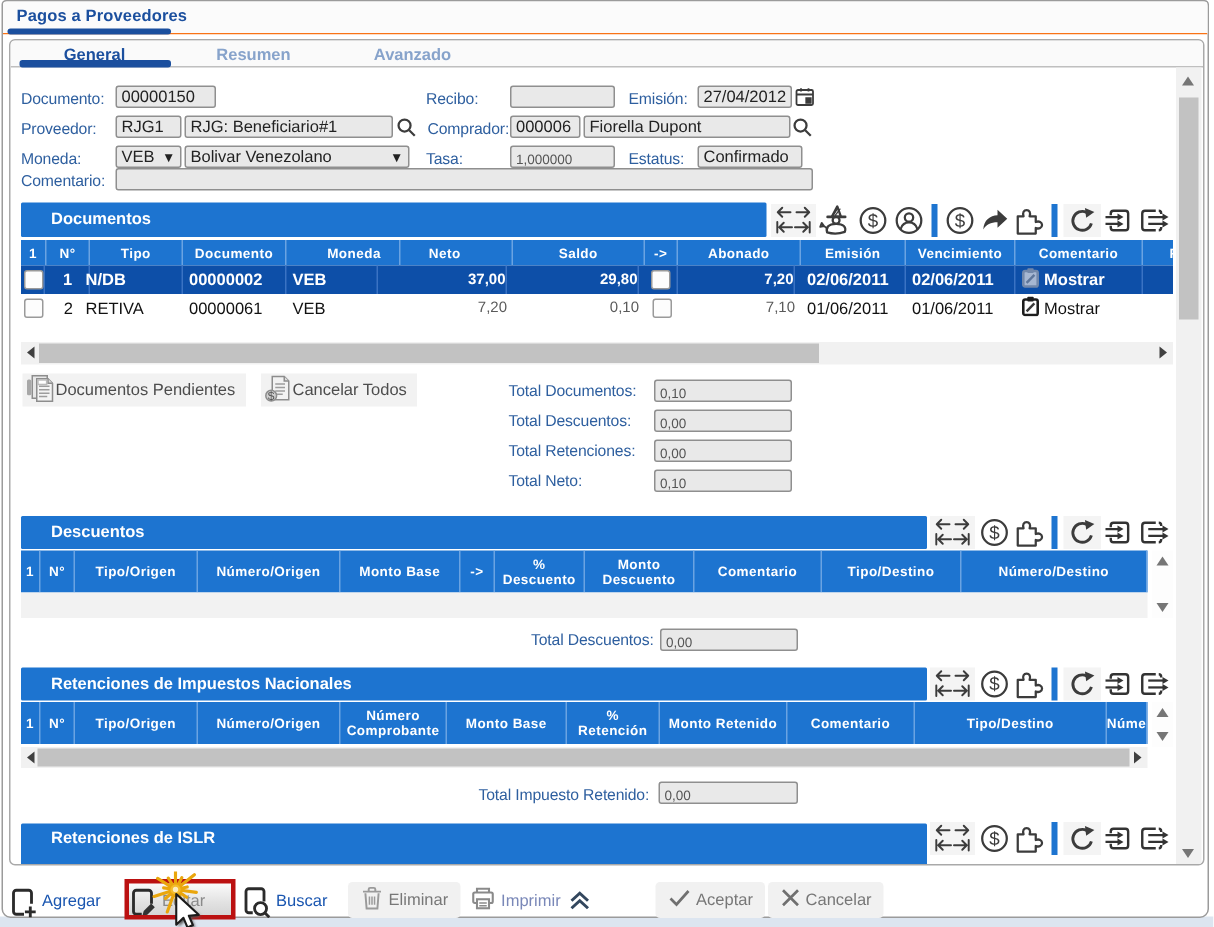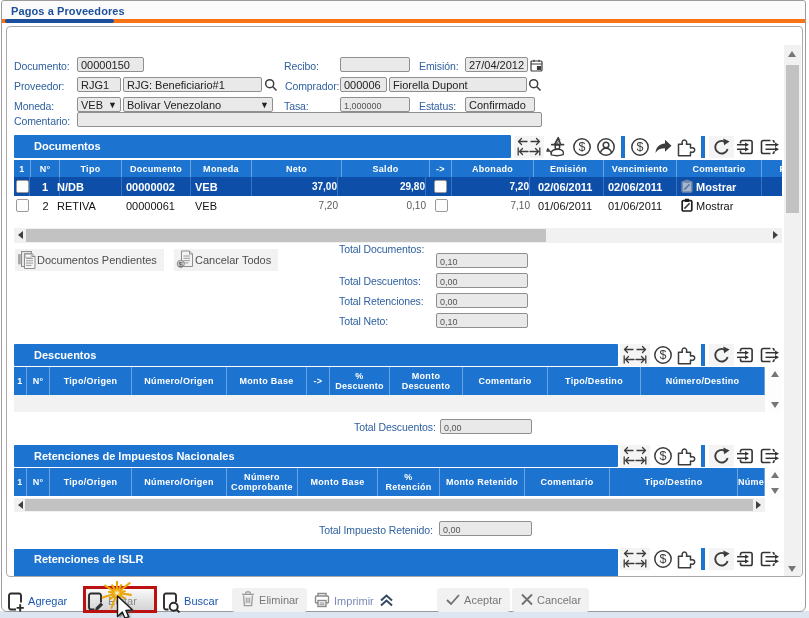--- a/index.html
+++ b/index.html
@@ -2,21 +2,21 @@
 <html><head>
 <meta charset="utf-8">
 <style>
 * { margin:0; padding:0; box-sizing:border-box; }
 html,body { width:809px; height:618px; overflow:hidden; }
 body { font-family:"Liberation Sans", sans-serif; background:#fff; position:relative; }
 .win { position:absolute; left:1px; top:0; width:805px; height:612px; background:#fff;
   border:1px solid #9b9b9b; border-radius:3px 3px 6px 6px; }
 
 .tstrip { position:absolute; left:0; top:0; width:100%; height:22px; background:#fbfbfb;
-  border-bottom:4px solid #f97316; border-radius:3px 3px 0 0; }
+  border-bottom:1px solid #f97316; border-radius:3px 3px 0 0; }
 .ttab { position:absolute; left:9px; top:4px; font-size:11px; font-weight:bold; color:#1b4f9e; letter-spacing:0.1px; }
 .tund { position:absolute; left:3px; top:18px; width:109px; height:4px; background:#1b4f9e; border-radius:2px; }
 
 .panel { position:absolute; left:4px; top:25px; width:797px; height:551px; background:#fff;
   border:1px solid #a9a9a9; border-radius:4px; overflow:hidden; }
 .tabstrip { position:absolute; left:0; top:0; width:100%; height:18px; background:#fafafa; border-bottom:1px solid #bfbfbf; }
 .tab { position:absolute; top:4px; width:100px; text-align:center; font-size:11px; font-weight:bold; }
 .tab.on { color:#1b4f9e; }
 .tab.off { color:#87a3cb; }
 .tabund { position:absolute; left:6px; top:13px; width:101px; height:5px; background:#1b4f9e; border-radius:2px; }
@@ -58,20 +58,26 @@
 </style>
 </head>
 <body>
 <div style="position:absolute; left:0; top:611px; width:809px; height:7px; background:#dce5f0;"></div>
 <div class="win">
   <div class="tstrip">
     <div class="ttab">Pagos a Proveedores</div>
     <div class="tund"></div>
   </div>
   <div class="panel" id="panel">
+    <div class="tabstrip">
+      <div class="tab on" style="left:6px;">General</div>
+      <div class="tab off" style="left:112px;">Resumen</div>
+      <div class="tab off" style="left:218px;">Avanzado</div>
+      <div class="tabund"></div>
+    </div>
 
     <div class="lbl" style="left:7px; top:33px;">Documento:</div>
     <div class="inp" style="left:70px; top:30px; width:67px;">00000150</div>
     <div class="lbl" style="left:277px; top:33px;">Recibo:</div>
     <div class="inp" style="left:333px; top:30px; width:70px;"></div>
     <div class="lbl" style="left:412px; top:33px;">Emisión:</div>
     <div class="inp" style="left:458px; top:30px; width:63px;">27/04/2012</div>
     <span id="calico" style="position:absolute; left:523px; top:31px;"><svg width="13" height="13" viewBox="0 0 13 13">
           <g stroke="#3c3c3c" fill="none" stroke-width="1.2">
             <rect x="1" y="2" width="11" height="10" rx="1"></rect>
@@ -209,21 +215,21 @@
             <path d="M17 10L21 12.3 17 14.6z" fill="#333"></path>
           </svg>
         </span>
       </div>
 
     <div class="thead" id="dochead" style="left:7px; top:133px; width:768px; height:17px;">
         <div class="th" style="left: 0px; width: 17px;">1</div>
         <div class="th" style="left: 17px; width: 29px;">N°</div>
         <div class="th" style="left: 46px; width: 62px;">Tipo</div>
         <div class="th" style="left: 108px; width: 69px;">Documento</div>
-        <div class="th" style="left: 177px; width: 61px;">Moneda</div>
+        <div class="th" style="left: 192px; width: 61px;">Moneda</div>
         <div class="th" style="left: 238px; width: 90px;">Neto</div>
         <div class="th" style="left: 328px; width: 88px;">Saldo</div>
         <div class="th" style="left: 416px; width: 22px;">-&gt;</div>
         <div class="th" style="left: 438px; width: 82px;">Abonado</div>
         <div class="th" style="left: 520px; width: 70px;">Emisión</div>
         <div class="th" style="left: 590px; width: 73px;">Vencimiento</div>
         <div class="th" style="left: 663px; width: 85px;">Comentario</div>
         <div class="th" style="left: 748px; width: 42px;">F</div>
       </div>
     <div class="row sel" id="docrow1" style="left:7px; top:150px; width:768px; height:19px;">
@@ -291,21 +297,21 @@
     <div class="gbtn" style="left:167px; top:222px;"><span id="cancico"><svg width="19" height="20" viewBox="0 0 19 20">
             <g stroke="#8d8d8d" stroke-width="1">
               <path d="M5.5 2h8l3 3v12.5H5.5z" fill="#f2f2f2"></path>
               <path d="M13.5 2v3h3" fill="#ddd"></path>
               <path d="M7.5 7h6.5M7.5 9.3h6.5M7.5 11.6h6.5M7.5 13.9h5" stroke="#9d9d9d"></path>
               <circle cx="4.8" cy="14.8" r="3.6" fill="#cfcfcf"></circle>
             </g>
             <text x="4.8" y="17.6" font-size="8" font-family="Liberation Sans" fill="#555" text-anchor="middle">$</text>
           </svg></span>Cancelar Todos</div>
 
-    <div class="lbl" style="left:332px; top:216px;">Total Documentos:</div>
+    <div class="lbl" style="left:332px; top:228px;">Total Documentos:</div>
     <div class="inp num" style="left:429px; top:226px; width:92px;">0,10</div>
     <div class="lbl" style="left:332px; top:248px;">Total Descuentos:</div>
     <div class="inp num" style="left:429px; top:246px; width:92px;">0,00</div>
     <div class="lbl" style="left:332px; top:268px;">Total Retenciones:</div>
     <div class="inp num" style="left:429px; top:266px; width:92px;">0,00</div>
     <div class="lbl" style="left:332px; top:288px;">Total Neto:</div>
     <div class="inp num" style="left:429px; top:286px; width:92px;">0,10</div>
 
     <div class="bar" style="left:7px; top:317px; width:604px; height:22px; line-height:22px;">Descuentos</div>
     <div class="icons" id="icons2" style="left:612px; top:316px;">

